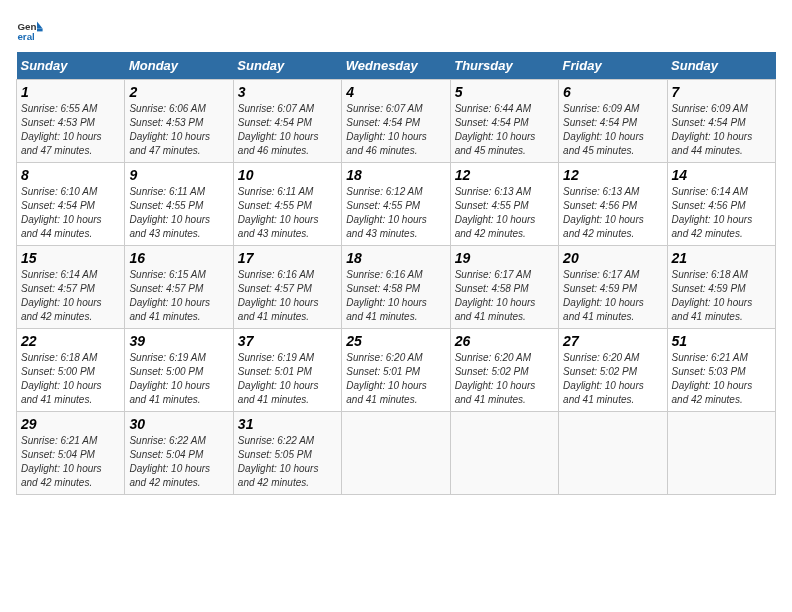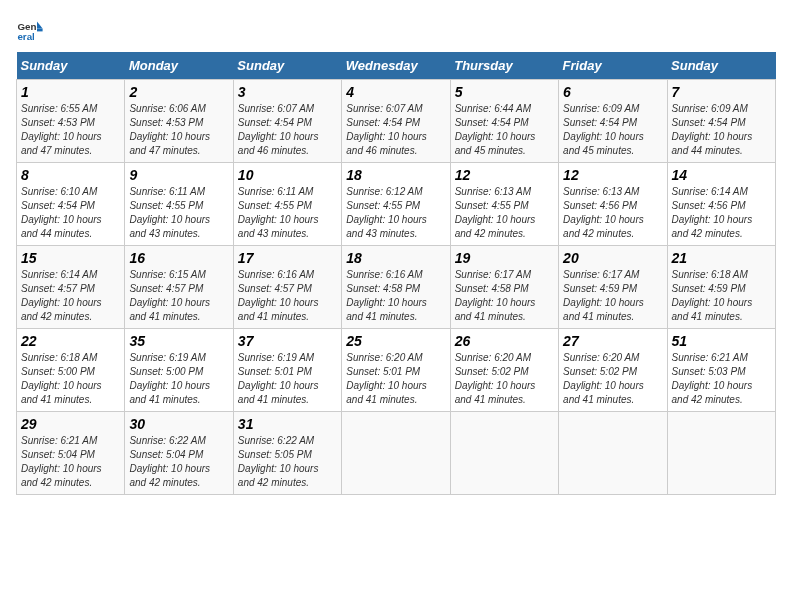--- a/index.html
+++ b/index.html
@@ -311,21 +311,21 @@
         <td>
         <span class="day-num">22</span>
         <div class="day-info">
           <span>Sunrise: 6:18 AM</span><br>
           <span>Sunset: 5:00 PM</span><br>
           <span>Daylight: 10 hours</span><br>
           <span>and 41 minutes.</span>
         </div>
       </td>
         <td>
-        <span class="day-num">35</span>
+        <span class="day-num">39</span>
         <div class="day-info">
           <span>Sunrise: 6:19 AM</span><br>
           <span>Sunset: 5:00 PM</span><br>
           <span>Daylight: 10 hours</span><br>
           <span>and 41 minutes.</span>
         </div>
       </td>
         <td>
         <span class="day-num">37</span>
         <div class="day-info">

